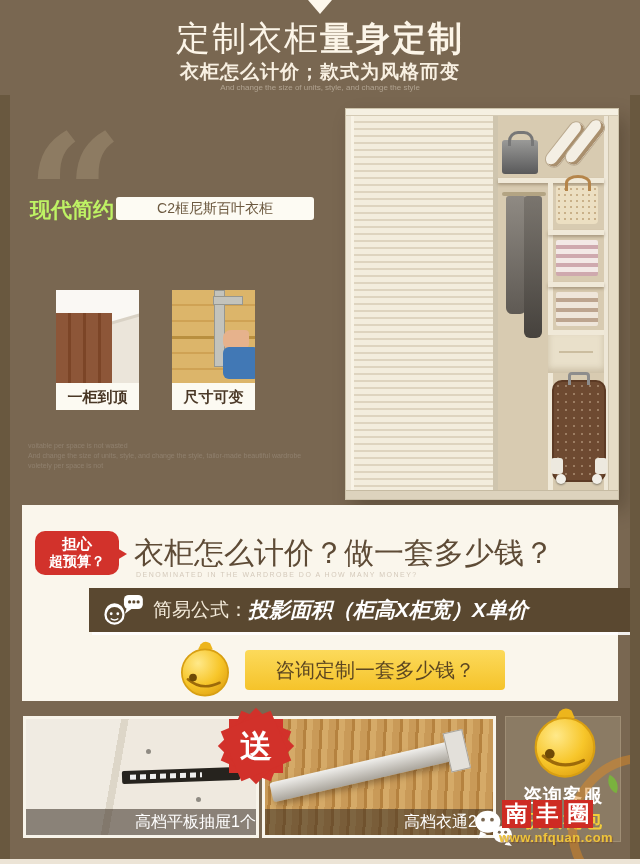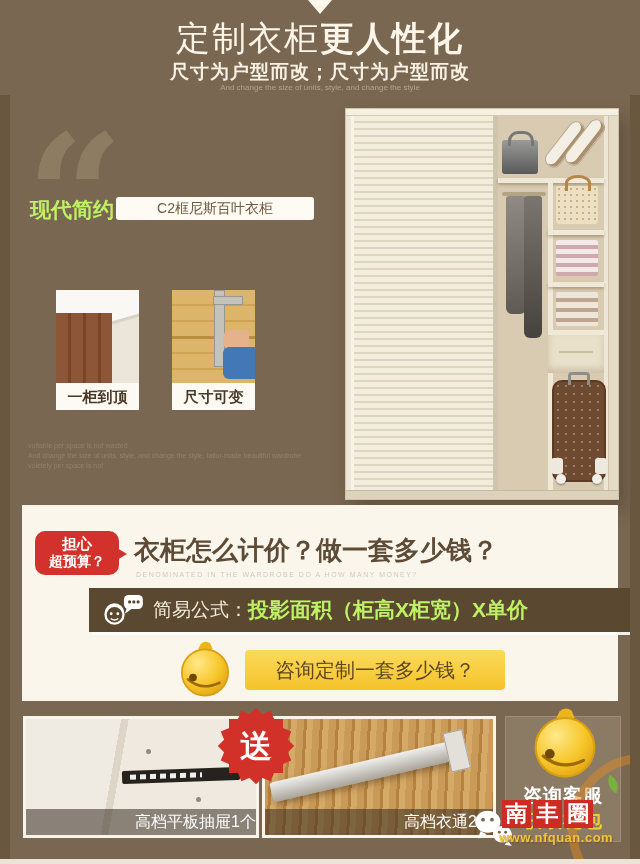--- a/index.html
+++ b/index.html
@@ -104,27 +104,27 @@
   .sc-c1,.sc-c2{position:absolute;width:12px;height:16px;background:#ede9df;border-radius:3px;}
   .sc-c1{left:-3px;bottom:6px}.sc-c2{right:-3px;bottom:6px}
   
   .pricing{position:absolute;left:22px;top:505px;width:596px;height:196px;background:#faf6ec;z-index:2;}
   .badge{position:absolute;left:13px;top:26px;width:84px;height:44px;background:#d2322b;
      border-radius:10px;color:#fff;text-align:center;font-weight:700;}
   .badge:after{content:"";position:absolute;right:-8px;top:17px;width:0;height:0;
      border-left:10px solid #d2322b;border-top:6px solid transparent;border-bottom:6px solid transparent;}
   .badge .l1{font-size:15px;margin-top:4px;line-height:18px;}
   .badge .l2{font-size:14px;line-height:16px;}
-  .p-title{position:absolute;left:112px;top:28px;font-size:26px;font-weight:700;color:#5e4b36;white-space:nowrap;}
+  .p-title{position:absolute;left:112px;top:28px;font-size:30px;font-weight:400;color:#5e4b36;white-space:nowrap;}
   .p-cap{position:absolute;left:114px;top:66px;font-size:7px;letter-spacing:1.5px;color:rgba(130,105,80,.32);}
   .formula{position:absolute;left:67px;top:83px;width:564px;height:44px;background:#5a4830;
      display:flex;align-items:center;box-shadow:3px 3px 0 rgba(255,255,255,.9);}
   .cs-icon{width:44px;height:34px;margin-left:12px;flex:none;}
   .formula .t1{color:#f3ead9;font-size:19px;margin-left:8px;white-space:nowrap;}
-  .formula .t2{color:#bef264;font-size:21px;font-weight:700;white-space:nowrap;}
+  .formula .t2{color:#ffffff;font-size:21px;font-weight:700;white-space:nowrap;font-style:italic;}
   .consult-bell{position:absolute;left:152px;top:134px;width:62px;height:60px;z-index:3;}
   .consult-btn{position:absolute;left:223px;top:145px;width:260px;height:40px;
      background:linear-gradient(#fcda5b,#f5c32a);border-radius:4px;text-align:center;line-height:40px;
      color:#5d4721;font-size:20px;cursor:pointer;white-space:nowrap;}
   .consult-btn b{font-weight:400;}
   
   .gift{position:absolute;top:716px;height:122px;border:3px solid #f8f4ea;box-sizing:border-box;overflow:hidden;}
   .gift1{left:23px;width:236px;background:linear-gradient(100deg,#f0ebe2 0 38%,#ddd6c8 38% 41%,#efe9df 41% 100%);}
   .g1-rail{position:absolute;left:96px;top:50px;width:118px;height:13px;background:#26231e;border-radius:2px;transform:rotate(-2deg);}
   .g1-rail:before{content:"";position:absolute;left:8px;top:4px;width:72px;height:5px;
@@ -172,23 +172,23 @@
       <stop offset="1" stop-color="#e0a212"></stop>
     </radialGradient>
   </defs>
 </svg>
 
 <div class="page">
 
   <header>
     <div class="top-arrow"></div>
     <h1 class="h-title" style="margin:0">
-      <span class="reg">定制衣柜</span><span class="bold">更人性化</span>
+      <span class="reg">定制衣柜</span><span class="bold">量身定制</span>
     </h1>
-    <div class="h-sub">尺寸为户型而改；尺寸为户型而改</div>
+    <div class="h-sub">衣柜怎么计价；款式为风格而变</div>
     <div class="h-sub-en">And change the size of units, style, and change the style</div>
   </header>
 
   <div class="quote">“</div>
   <div class="style-label">现代简约</div>
   <div class="product-tag">C2框尼斯百叶衣柜</div>
 
   <div class="features">
     <div class="feature f1">
       <div class="ph">

